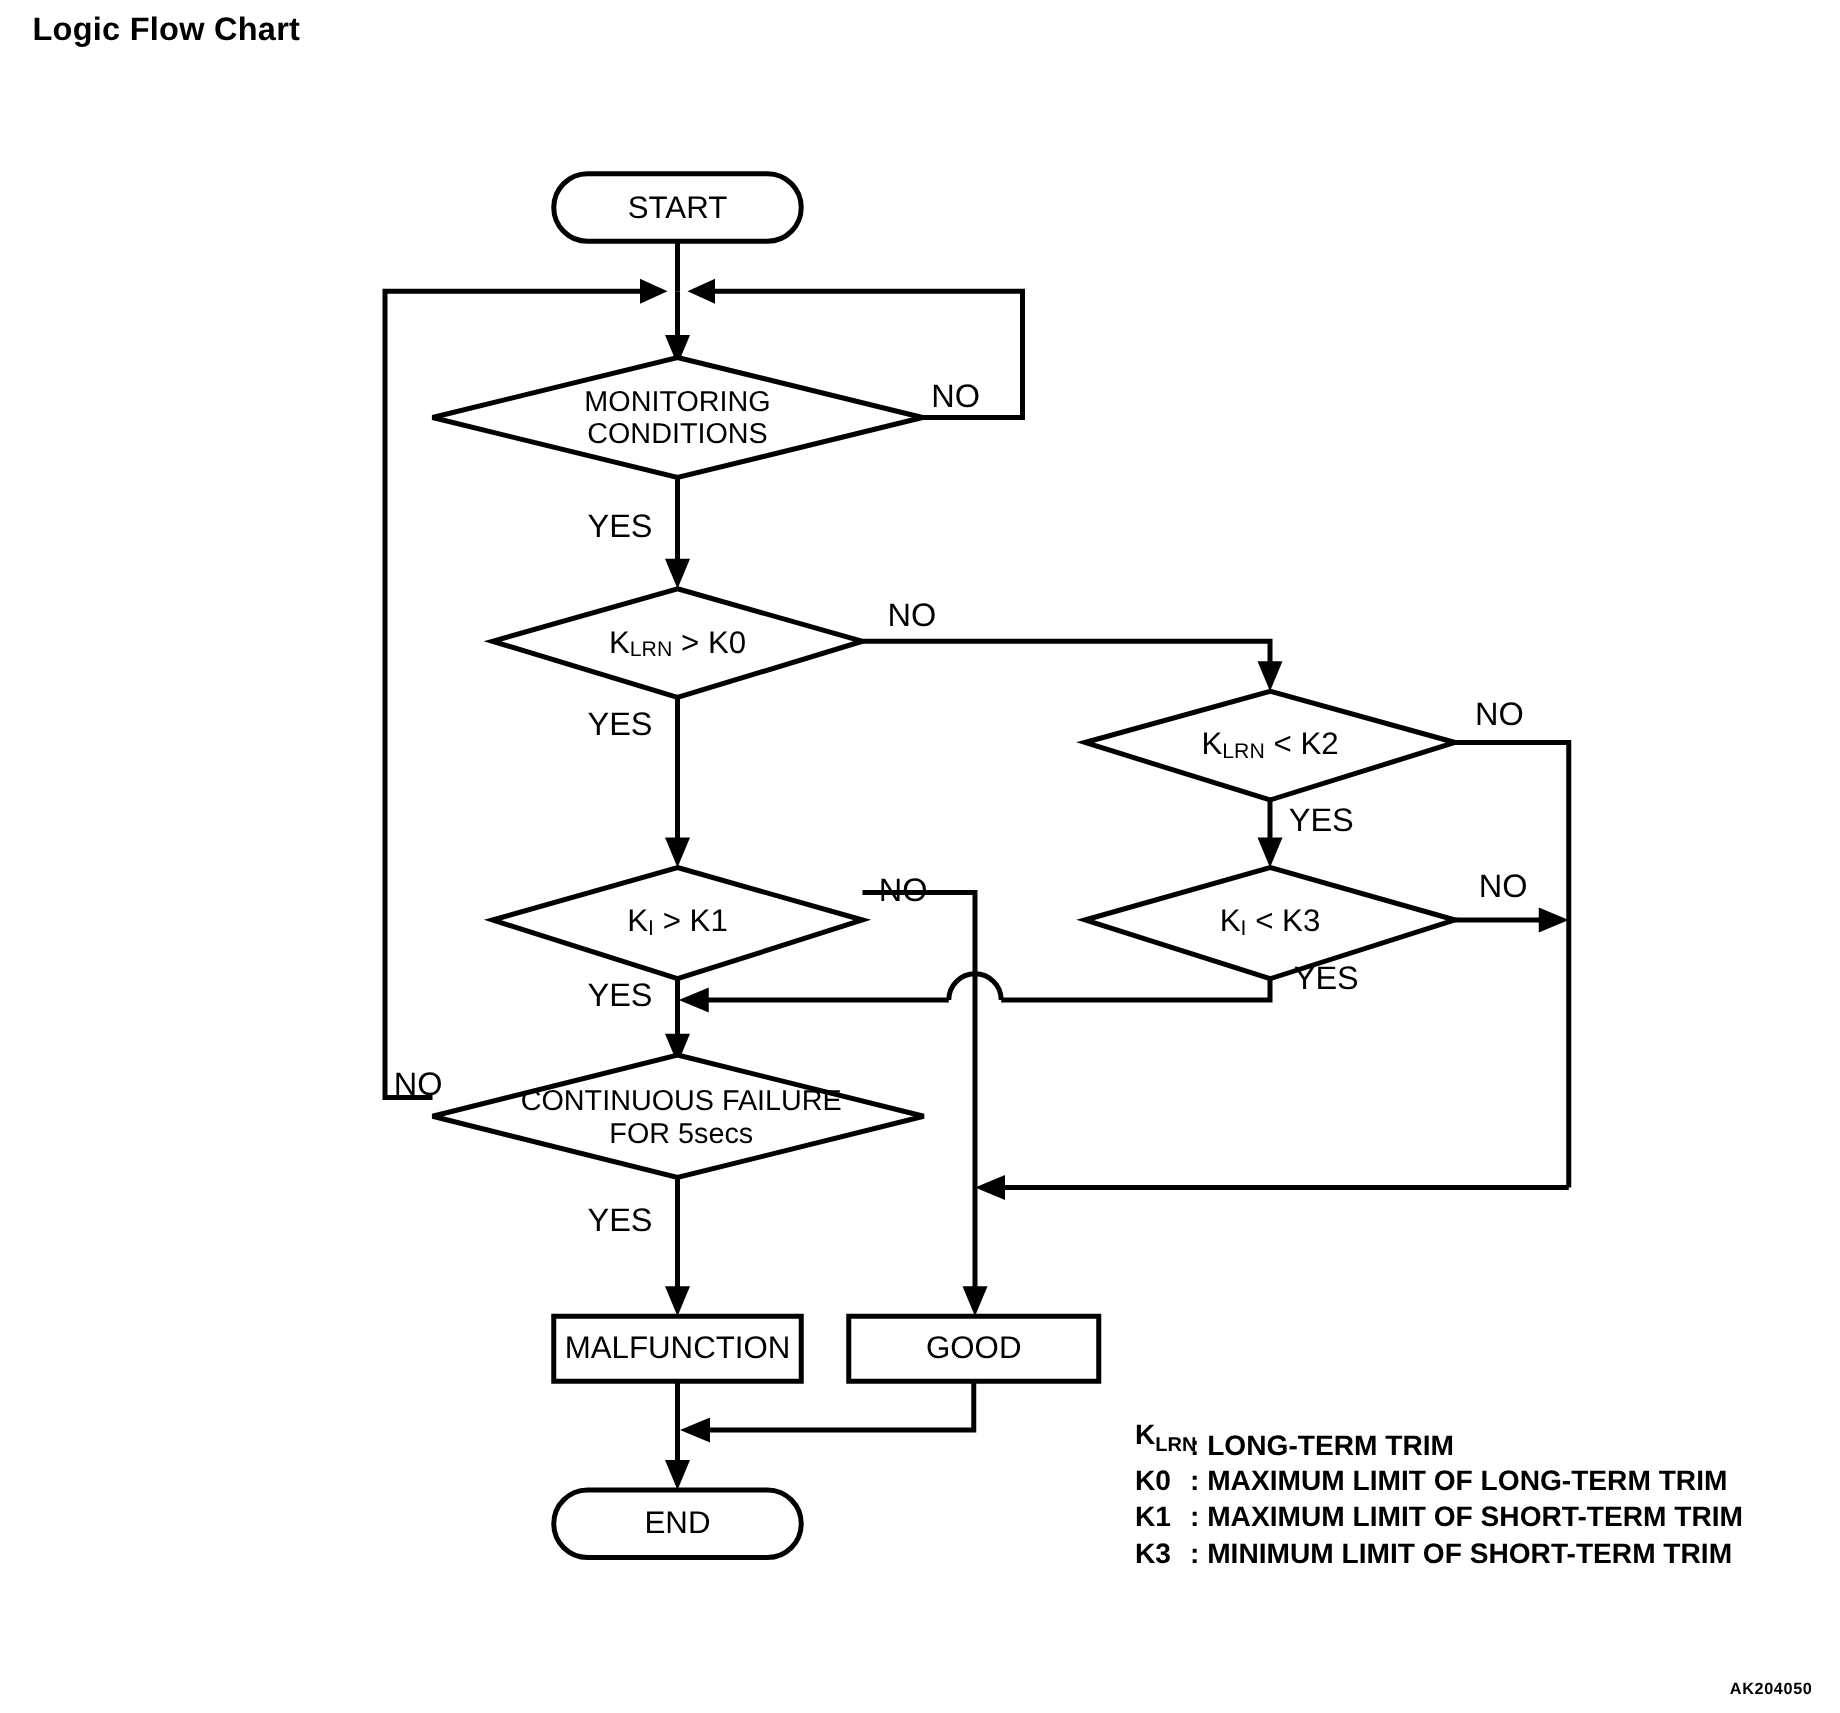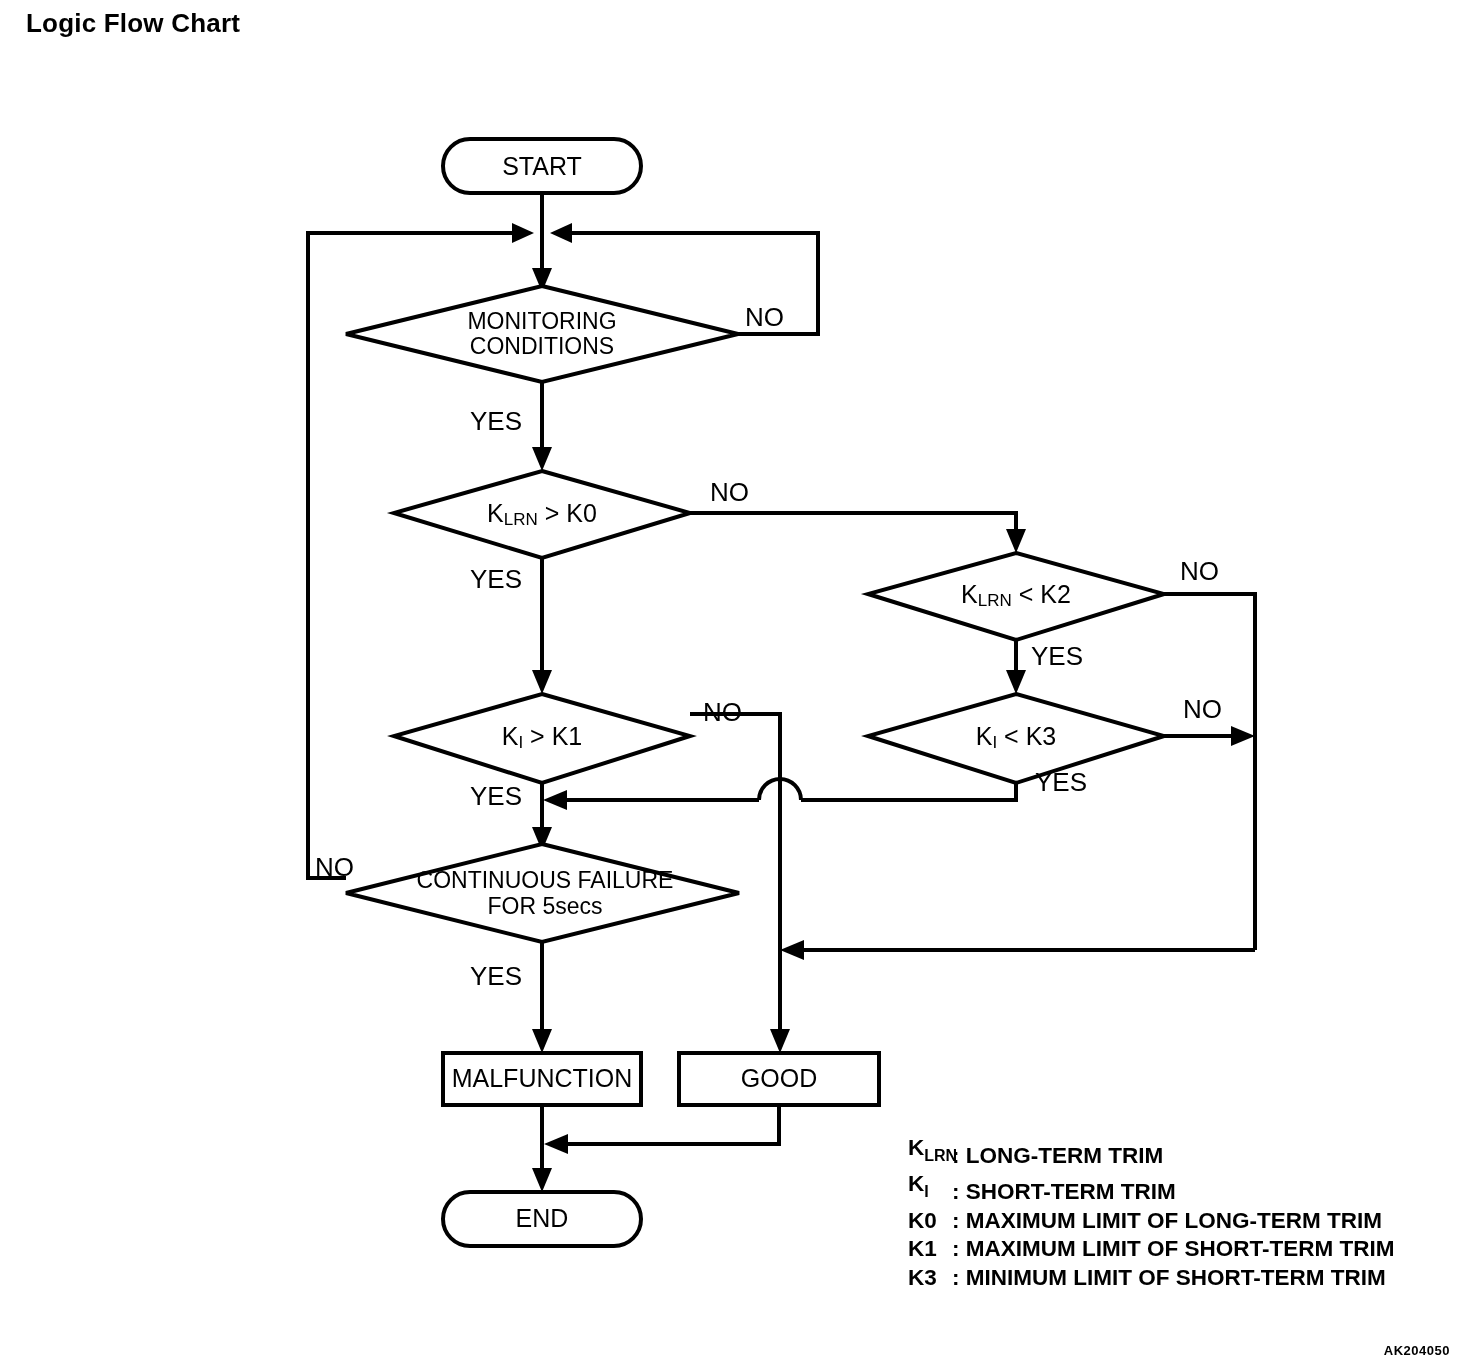--- a/index.html
+++ b/index.html
@@ -236,24 +236,20 @@
   <text class="branch-label" x="470" y="978">YES</text>
 
 </svg>
 
 <div id="legend">
   <div class="legend-row">
     <span class="legend-symbol"><span>K</span><span class="sub-txt">LRN</span></span>
     <span class="legend-desc">: LONG-TERM TRIM</span>
   </div>
   <div class="legend-row">
-    <span class="legend-symbol"><span>K</span><span class="sub-txt">I</span></span>
-    <span class="legend-desc">: SHORT-TERM TRIM</span>
-  </div>
-  <div class="legend-row">
     <span class="legend-symbol"><span>K0</span></span>
     <span class="legend-desc">: MAXIMUM LIMIT OF LONG-TERM TRIM</span>
   </div>
   <div class="legend-row">
     <span class="legend-symbol"><span>K1</span></span>
     <span class="legend-desc">: MAXIMUM LIMIT OF SHORT-TERM TRIM</span>
   </div>
   <div class="legend-row">
     <span class="legend-symbol"><span>K3</span></span>
     <span class="legend-desc">: MINIMUM LIMIT OF SHORT-TERM TRIM</span>

